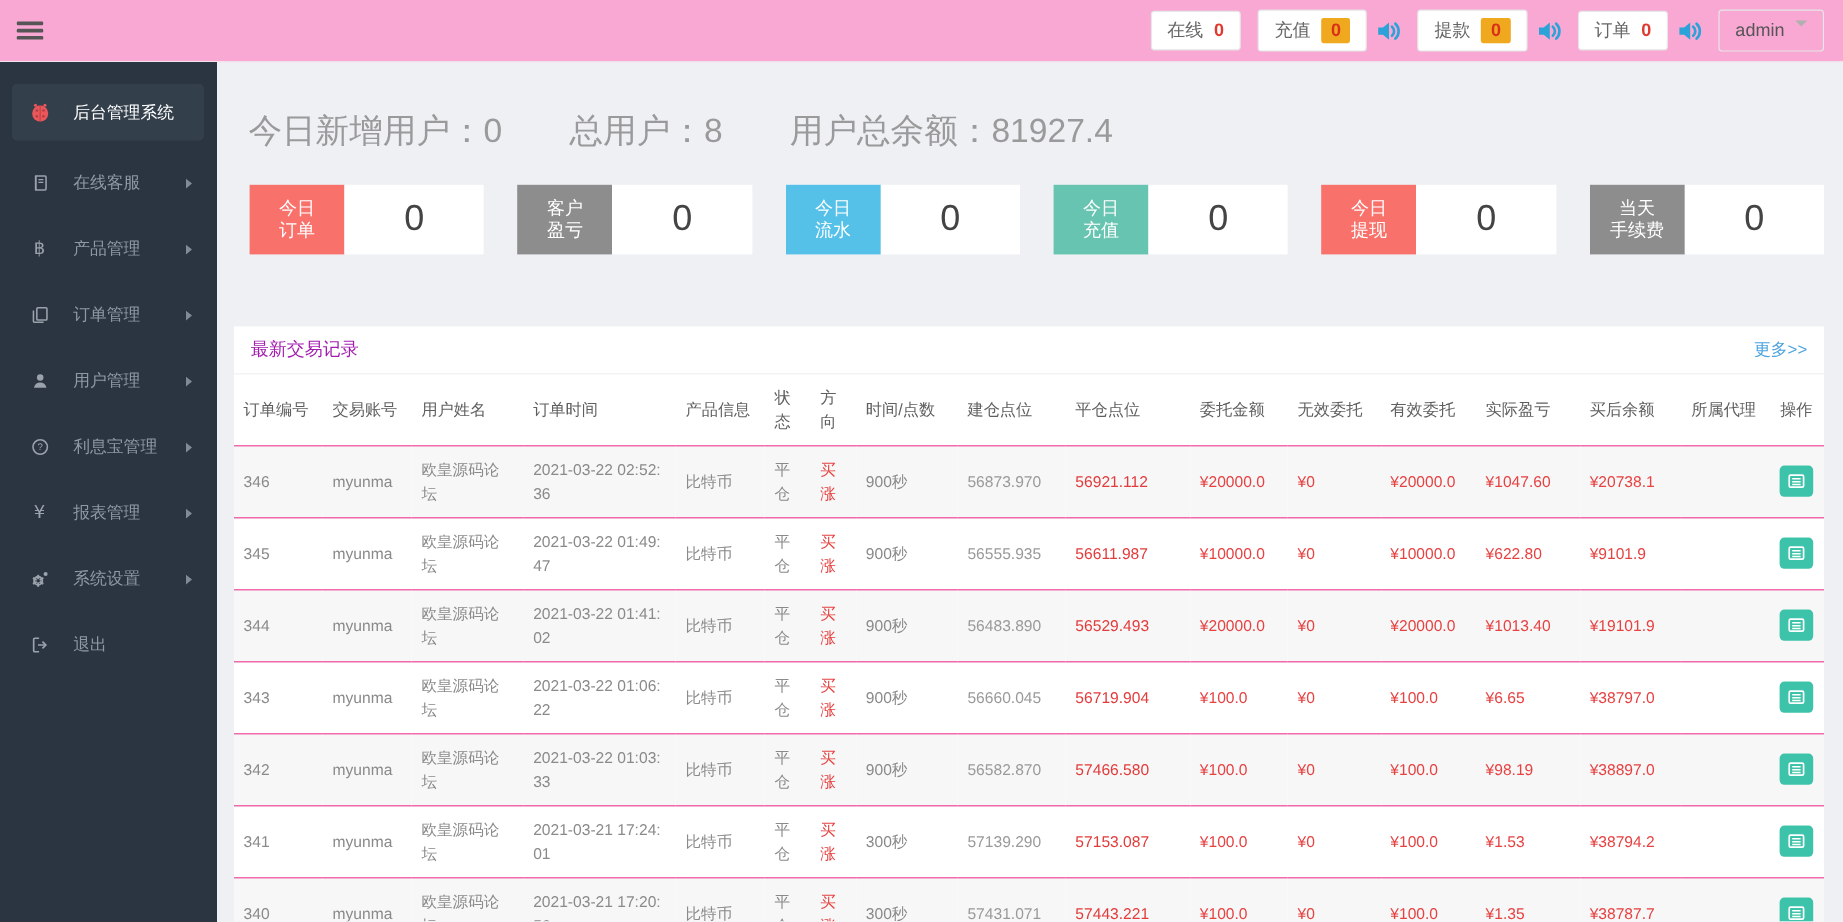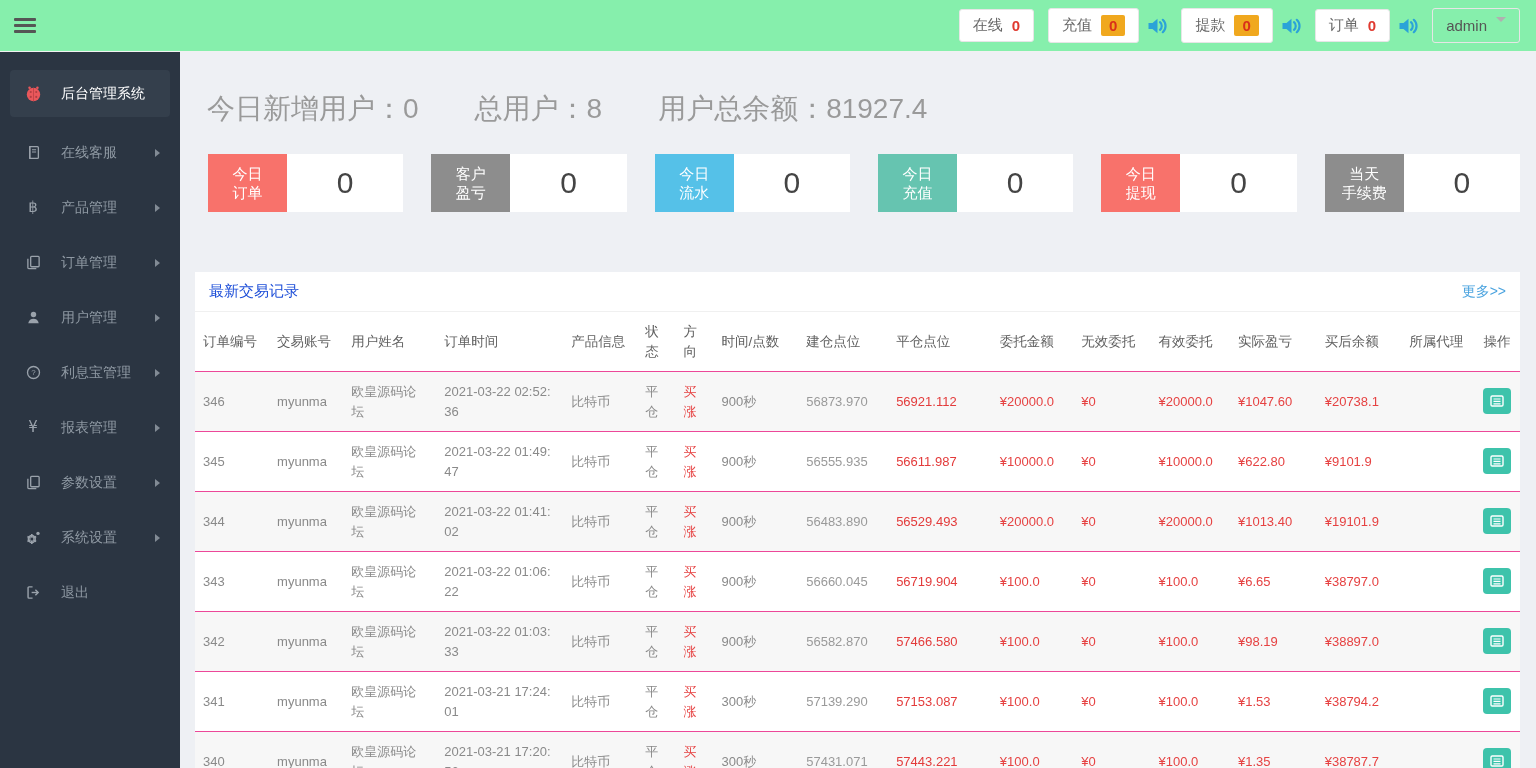--- a/index.html
+++ b/index.html
@@ -1,20 +1,20 @@
 <!DOCTYPE html>
 <html><head>
 <meta charset="utf-8">
 <style>
   * { box-sizing: border-box; }
   html,body { margin:0; padding:0; width:1536px; height:768px; overflow:hidden;
     font-family:"Liberation Sans","DejaVu Sans",sans-serif; background:#eef0f4; }
 
   
-  .topbar { height:52px; background:#86efac; display:flex; align-items:center;
+  .topbar { height:52px; background:#f9a8d4; display:flex; align-items:center;
     justify-content:space-between; padding:0 16px 0 14px; border-bottom:1px solid #f1f1f1; }
   .hamburger { width:22px; cursor:pointer; padding:4px 0; }
   .hamburger span { display:block; height:3px; background:#555; margin:3px 0; border-radius:1px; }
   .topbar-right { display:flex; align-items:center; gap:14px; }
   .tstat-group { display:flex; align-items:center; gap:8px; }
   .tstat { display:inline-flex; align-items:center; gap:9px; border:1px solid #e6e6e6;
     background:#fff; border-radius:3px; padding:6px 13px; }
   .tstat .tlabel { color:#666; font-size:15px; }
   .tstat .tval { color:#e03a30; font-weight:bold; font-size:15px; }
   .tstat .tval.tbadge { background:#f0a81e; color:#d9301a; padding:2px 8px; border-radius:2px; }
@@ -47,21 +47,21 @@
   .card { flex:1; display:flex; height:58px; }
   .card-label { width:79px; color:#fff; font-size:15px; display:flex; flex-direction:column;
     align-items:center; justify-content:center; line-height:1.3; text-align:center; }
   .card-value { flex:1; background:#fff; display:flex; align-items:center; justify-content:center;
     font-size:30px; color:#444; }
 
   
   .panel { background:#fff; margin-top:60px; }
   .panel-head { display:flex; align-items:center; justify-content:space-between;
     padding:10px 14px; border-bottom:1px solid #f0f0f0; }
-  .panel-title { color:#1d4ed8; font-size:15px; }
+  .panel-title { color:#a21caf; font-size:15px; }
   .more-link { color:#4aa3df; font-size:14px; text-decoration:none; cursor:pointer; }
 
   table.trades { width:100%; border-collapse:collapse; table-layout:fixed; }
   .trades th { font-weight:400; color:#5f5f5f; font-size:13.5px; text-align:left;
     padding:10px 8px; line-height:1.45; vertical-align:middle; }
   .trades td { font-size:13px; padding:10px 8px; line-height:1.5; vertical-align:middle;
     word-break:break-all; }
   .trades tbody tr { border-top:1px solid #ec4899; }
   .trades tbody tr:nth-child(odd) { background:#f7f7f7; }
   .c-plain { color:#8a8a8a; }
@@ -199,30 +199,20 @@
           </svg>
         </span>
         <span class="side-label">利息宝管理</span>
         <span class="chev"></span>
       </li>
       <li class="side-item">
         <span class="side-icon">
           <span class="glyph">¥</span>
         </span>
         <span class="side-label">报表管理</span>
-        <span class="chev"></span>
-      </li>
-      <li class="side-item">
-        <span class="side-icon">
-          <svg width="15" height="15" viewBox="0 0 16 16">
-            <rect x="5" y="1.5" width="9" height="11" rx="1" fill="none" stroke="#9aa2ab" stroke-width="1.4"></rect>
-            <path d="M11 14.5H3a1 1 0 0 1-1-1V4" fill="none" stroke="#9aa2ab" stroke-width="1.4"></path>
-          </svg>
-        </span>
-        <span class="side-label">参数设置</span>
         <span class="chev"></span>
       </li>
       <li class="side-item">
         <span class="side-icon">
           <svg width="16" height="16" viewBox="0 0 16 16">
             <g fill="#9aa2ab">
               <rect x="6" y="4" width="1.6" height="10" transform="rotate(0 6.8 9)"></rect>
               <rect x="6" y="4" width="1.6" height="10" transform="rotate(60 6.8 9)"></rect>
               <rect x="6" y="4" width="1.6" height="10" transform="rotate(120 6.8 9)"></rect>
               <circle cx="6.8" cy="9" r="3.4" fill="none" stroke="#9aa2ab" stroke-width="1.6"></circle>

